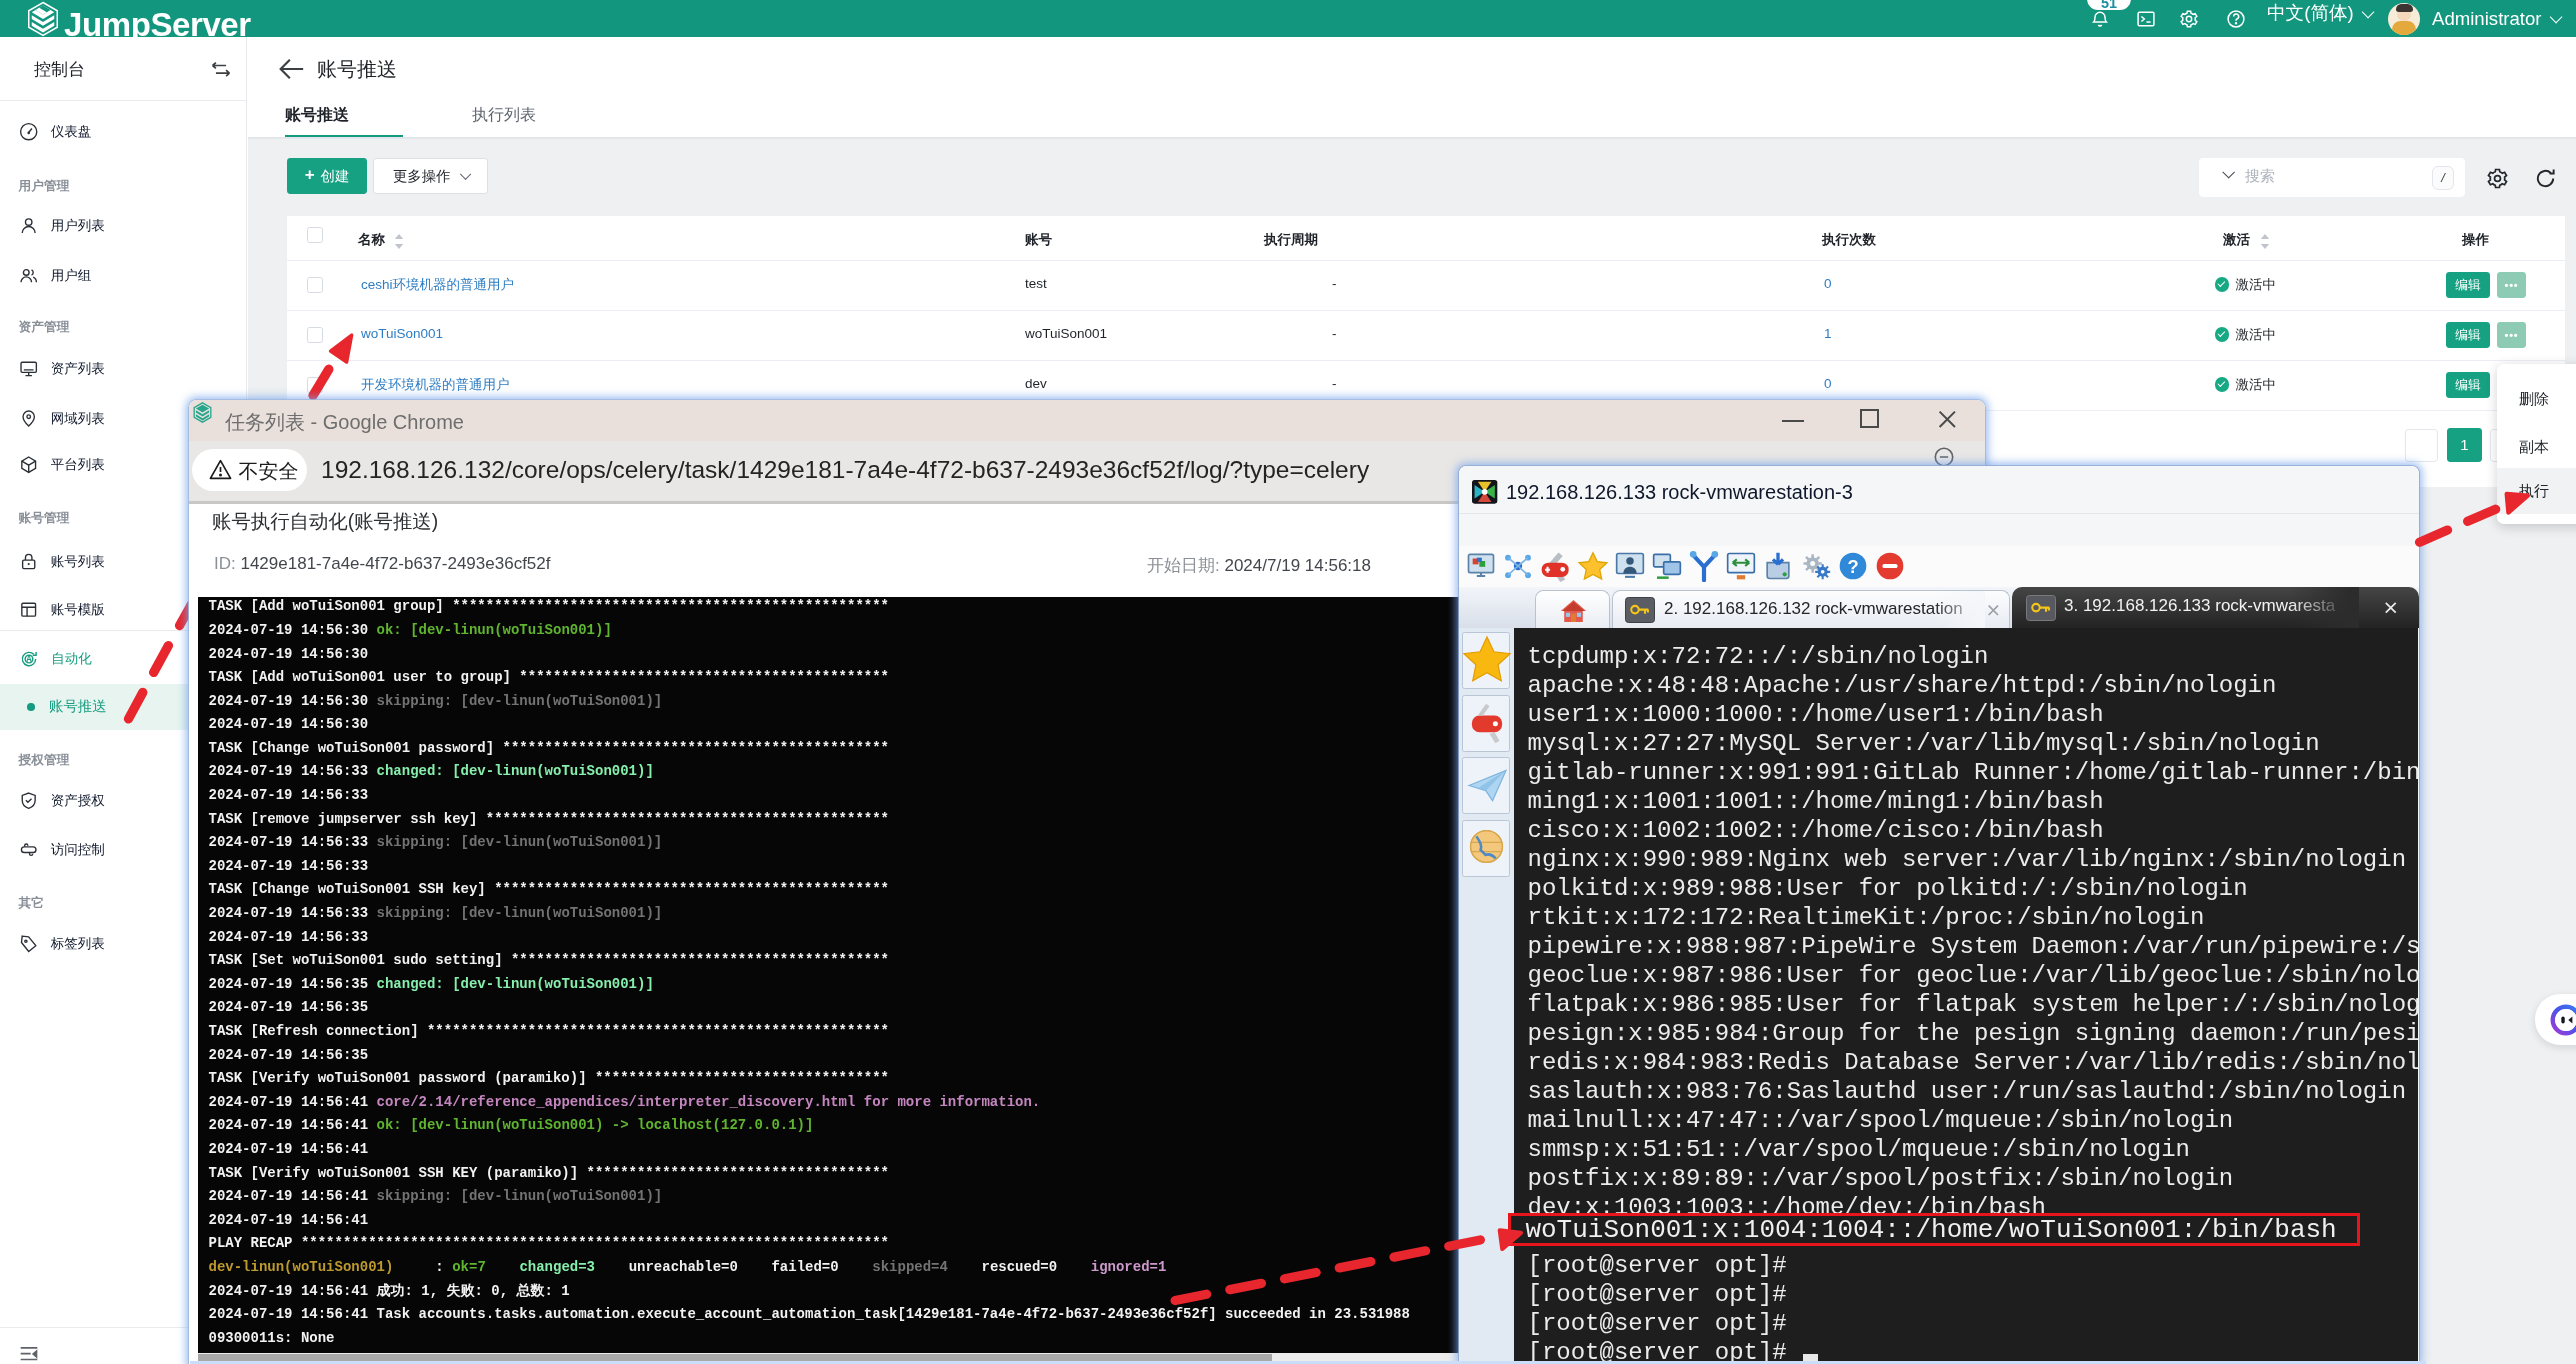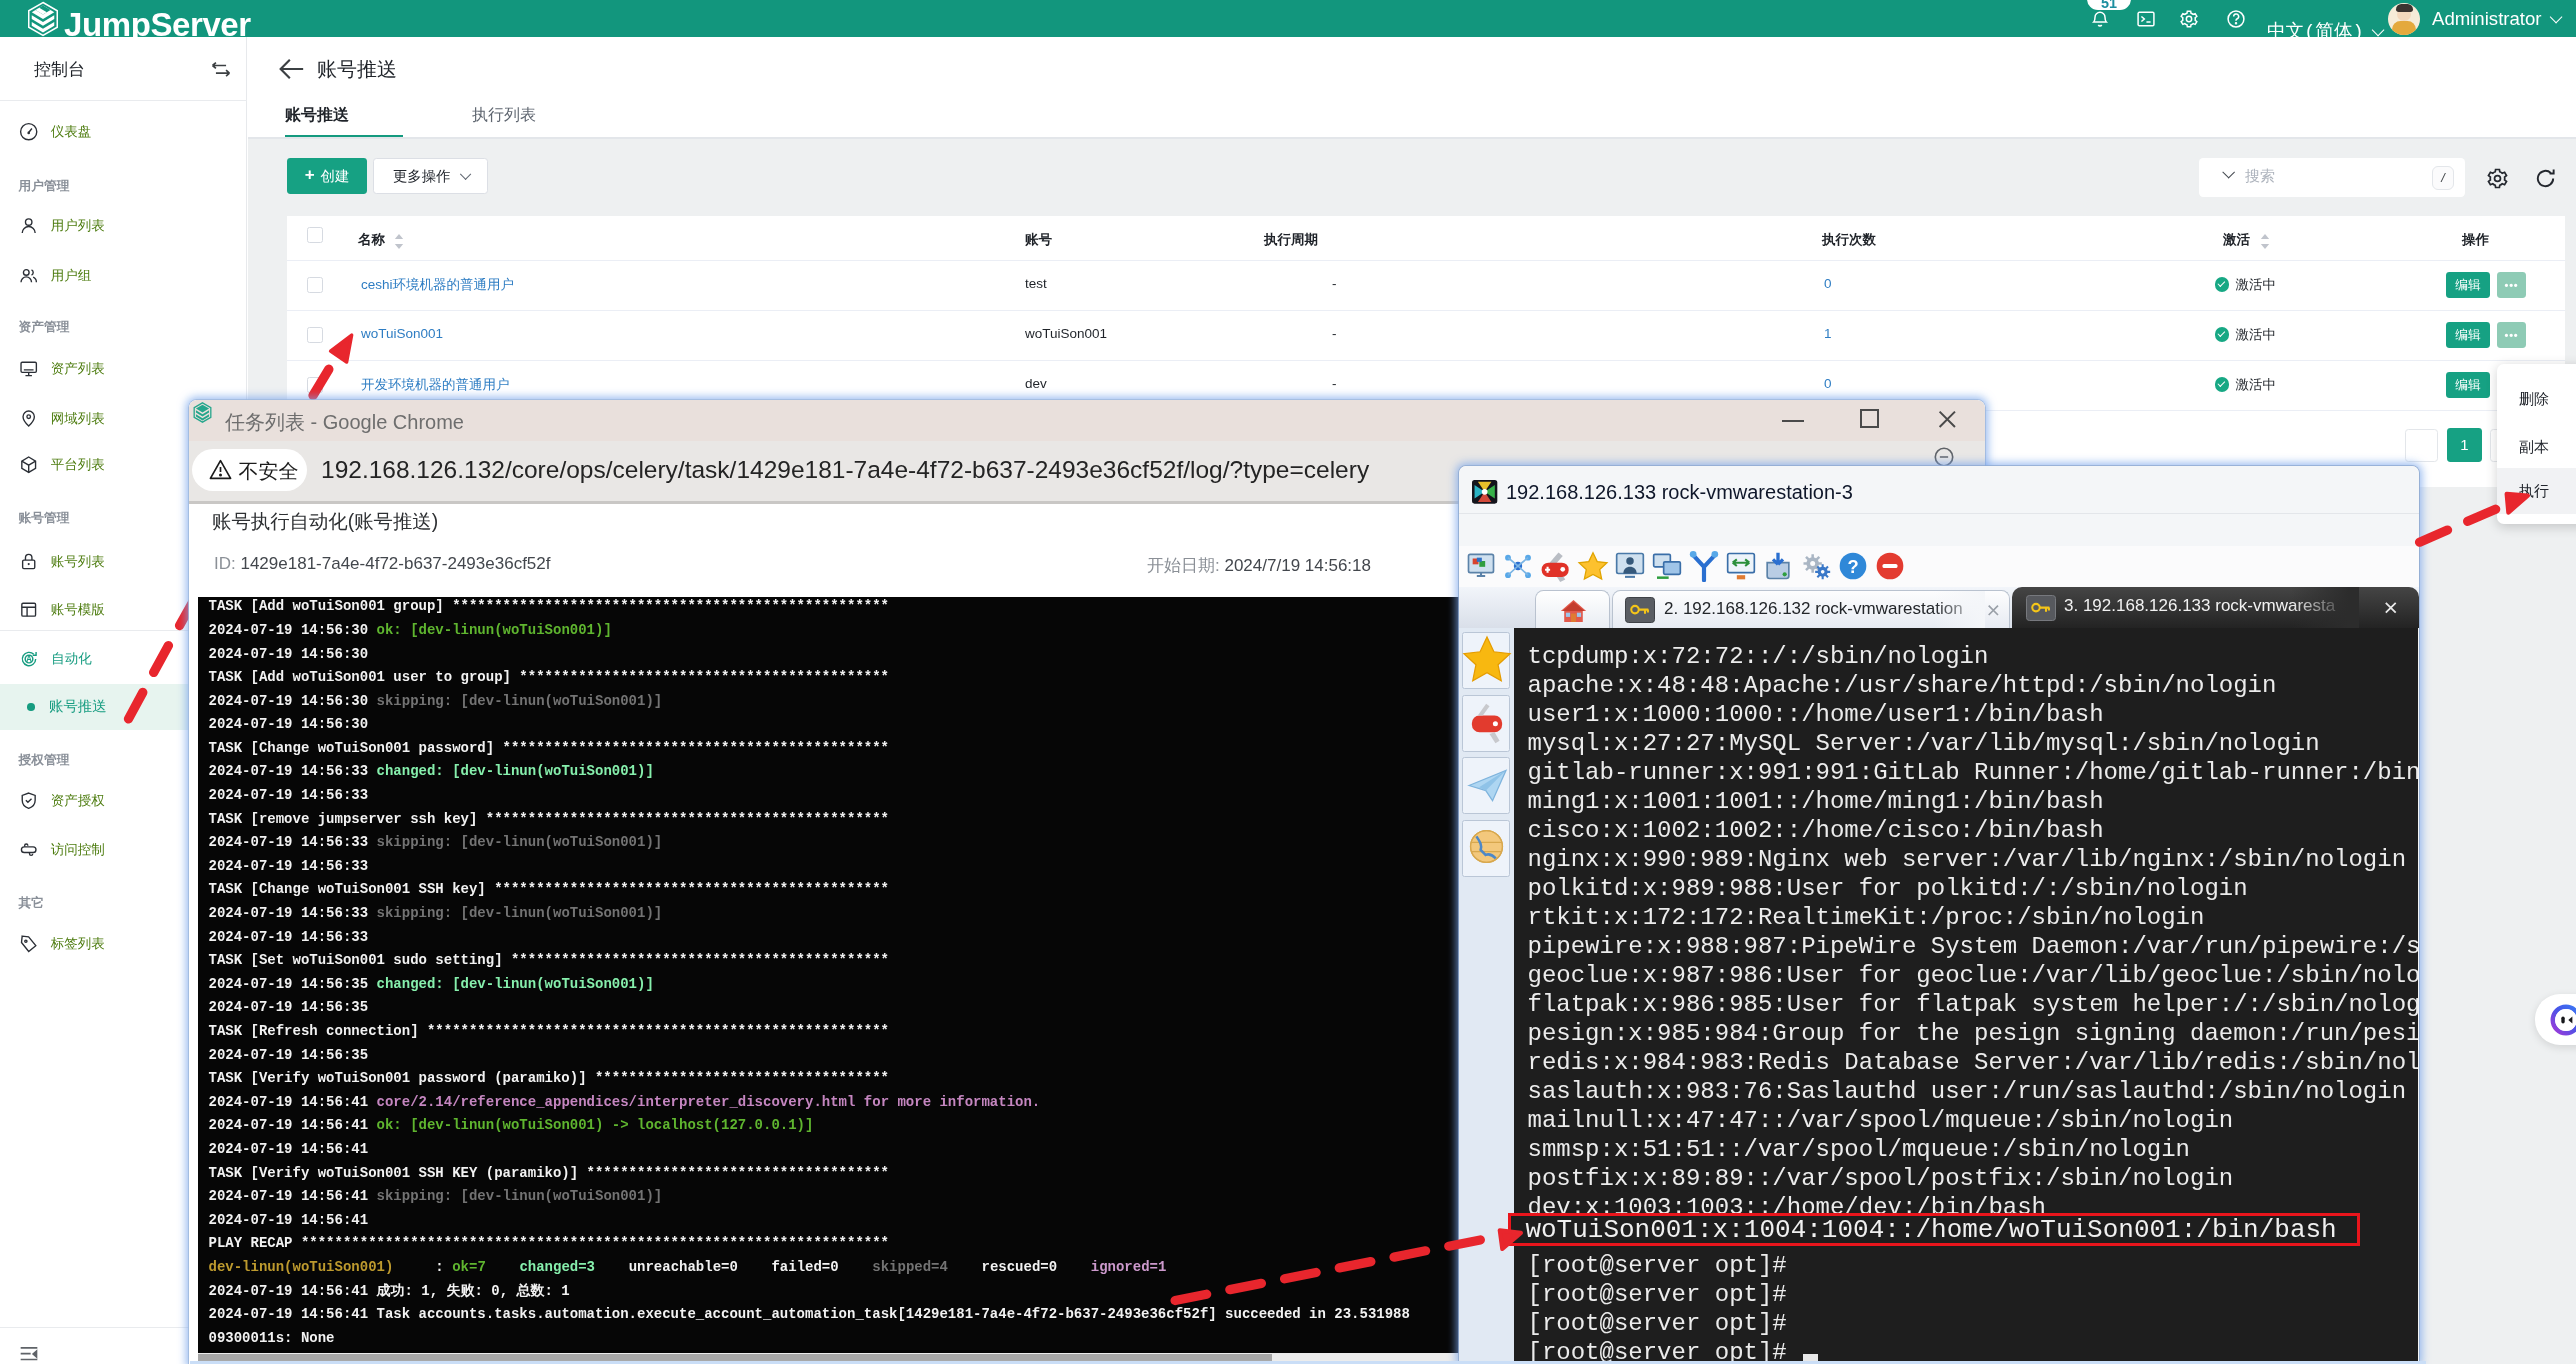--- a/index.html
+++ b/index.html
@@ -1,26 +1,26 @@
 <!DOCTYPE html>
 <html style="font-size:13.5px"><head><meta charset="utf-8">
 <style>
 *{margin:0;padding:0;box-sizing:border-box;}
 html,body{width:2576px;height:1365px;overflow:hidden;position:relative;font-family:"Liberation Sans",sans-serif;background:#fff;}
 .abs{position:absolute;}
 
 #nav{position:absolute;left:0;top:0;width:2576px;height:37px;background:#12967d;z-index:3;}
 #nav .brand{position:absolute;left:64px;top:6px;color:#fff;font-size:33px;font-weight:bold;letter-spacing:-0.4px;}
 #nav svg.ic{position:absolute;top:9.3px;}
-#nav .lang{position:absolute;top:18px;left:2267px;color:#fff;font-size:18.6px;font-family:Liberation Mono, monospace;}
+#nav .lang{position:absolute;top:0;left:2267px;color:#fff;font-size:18.6px;}
 #nav .admin{position:absolute;top:7.6px;left:2432px;color:#fff;font-size:18.6px;}
 .chev{display:inline-block;width:9.3px;height:9.3px;border-right:1.7px solid #fff;border-bottom:1.7px solid #fff;transform:rotate(45deg) translateY(-3.4px);margin-left:7.6px;}
 
 #side{position:absolute;left:0;top:37px;width:247px;height:1327px;background:#fff;border-right:0.8px solid #e7e9ec;z-index:1;}
-.srow{position:absolute;left:0;width:247px;height:42px;display:flex;align-items:center;color:#4d7c0f;font-size:13.5px;}
+.srow{position:absolute;left:0;width:247px;height:42px;display:flex;align-items:center;color:#0f172a;font-size:13.5px;}
 .srow svg{margin-left:18.6px;margin-right:12.7px;flex:0 0 auto;}
 .slabel{position:absolute;left:18.6px;color:#8a9099;font-size:12.7px;font-weight:bold;}
 .steal{color:#169c80;}
 
 #mainhead{position:absolute;left:248px;top:37px;width:2328px;height:101px;background:#fff;z-index:1;}
 #tabline{position:absolute;left:248px;top:137px;width:2328px;height:1.7px;background:#e3e6ea;z-index:1;}
 #graybg{position:absolute;left:248px;top:139px;width:2328px;height:1226px;background:#eef0f1;z-index:0;}
 .btn{position:absolute;border-radius:3.4px;font-size:14.4px;display:flex;align-items:center;justify-content:center;}
 #card{position:absolute;left:287px;top:216px;width:2278px;height:271px;background:#fff;z-index:1;}
 .hcell{position:absolute;font-weight:bold;color:#1f2329;font-size:13.5px;top:231px;z-index:2;}

